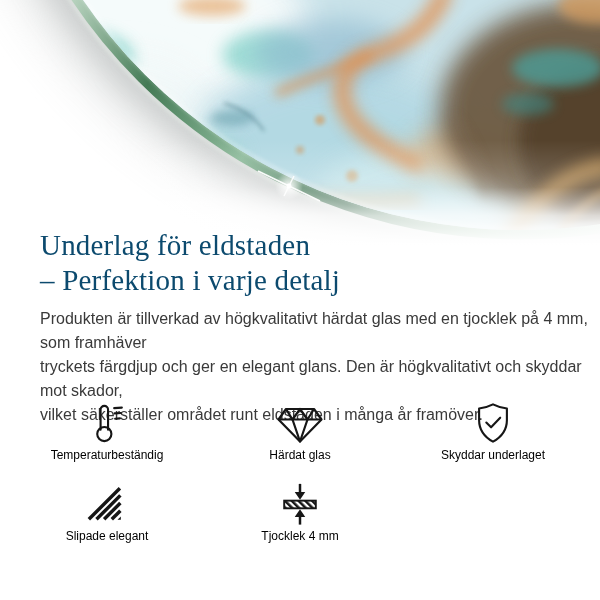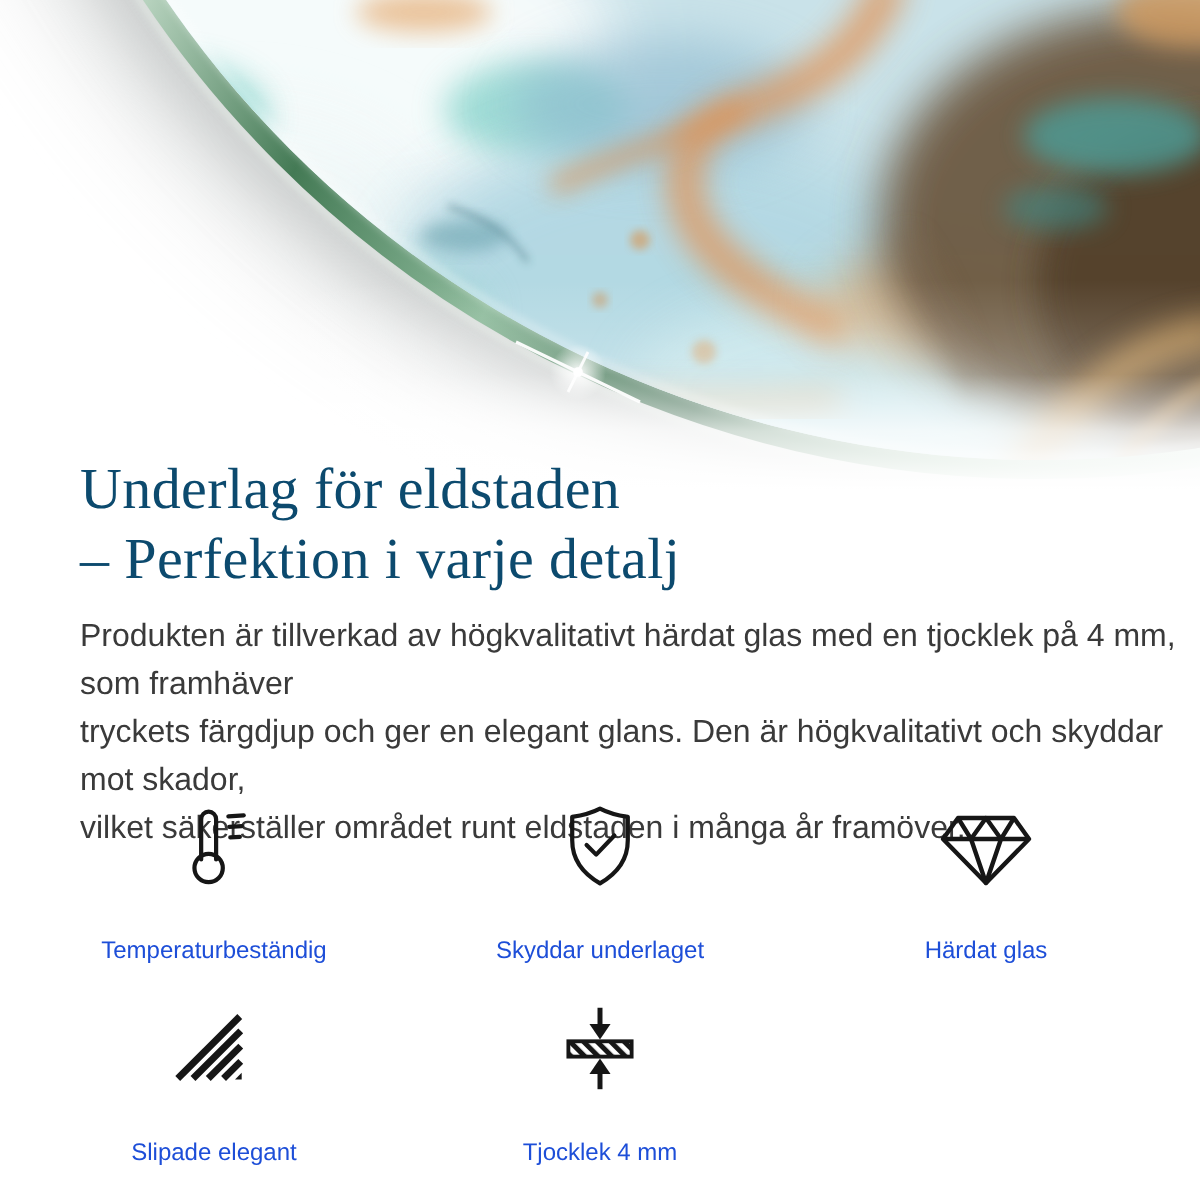--- a/index.html
+++ b/index.html
@@ -50,24 +50,24 @@
     flex-direction: column;
     align-items: center;
   }
   .icon-box {
     height: 50px;
     display: flex;
     align-items: center;
     justify-content: center;
   }
   .feature-label {
-    margin-top: 20px;
+    margin-top: 0;
     font-size: 12px;
     line-height: 15px;
-    color: #1d4ed8;
+    color: #000000;
     text-align: center;
     white-space: nowrap;
   }
   .ico { stroke: #161616; fill: none; stroke-width: 2.2; }
   .ico-txt { fill: #161616; font-family: "Liberation Sans", sans-serif; }
 </style>
 </head>
 <body>
 
 <div class="canvas">
@@ -197,40 +197,40 @@
           <line class="ico" x1="32" y1="14" x2="38.5" y2="13.6" stroke-linecap="round"></line>
           <line class="ico" x1="32.5" y1="19.5" x2="37.5" y2="19.2" stroke-linecap="round"></line>
         </svg>
       </div>
       <div class="feature-label">Temperaturbeständig</div>
     </div>
 
 
     <div class="feature">
       <div class="icon-box">
-        <svg width="46" height="46" viewBox="0 0 48 48">
-          <path class="ico" stroke-width="2.4" stroke-linejoin="round" d="M24,4.5 C28,6.6 33,8 38.5,8.8 V21 C38.5,31.5 32.5,38.6 24,43.5 C15.5,38.6 9.5,31.5 9.5,21 V8.8 C15,8 20,6.6 24,4.5 Z"></path>
-          <path class="ico" stroke-width="2.4" stroke-linecap="round" stroke-linejoin="round" d="M17,23.5 L22,28.5 L31.5,18.5"></path>
-        </svg>
-      </div>
-      <div class="feature-label">Skyddar underlaget</div>
-    </div>
-
-    <div class="feature">
-      <div class="icon-box">
         <svg width="48" height="42" viewBox="0 0 48 42">
           <g class="ico" stroke-width="2" stroke-linejoin="round">
             <path d="M10,7 H38 L45.5,17.5 L24,39.5 L2.5,17.5 Z"></path>
             <path d="M2.5,17.5 H45.5"></path>
             <path d="M10,7 L16.5,17.5 L24,7 L31.5,17.5 L38,7"></path>
             <path d="M16.5,17.5 L24,39.5 L31.5,17.5"></path>
           </g>
         </svg>
       </div>
       <div class="feature-label">Härdat glas</div>
+    </div>
+
+    <div class="feature">
+      <div class="icon-box">
+        <svg width="46" height="46" viewBox="0 0 48 48">
+          <path class="ico" stroke-width="2.4" stroke-linejoin="round" d="M24,4.5 C28,6.6 33,8 38.5,8.8 V21 C38.5,31.5 32.5,38.6 24,43.5 C15.5,38.6 9.5,31.5 9.5,21 V8.8 C15,8 20,6.6 24,4.5 Z"></path>
+          <path class="ico" stroke-width="2.4" stroke-linecap="round" stroke-linejoin="round" d="M17,23.5 L22,28.5 L31.5,18.5"></path>
+        </svg>
+      </div>
+      <div class="feature-label">Skyddar underlaget</div>
     </div>
 
     <div class="feature">
       <div class="icon-box">
         <svg width="42" height="40" viewBox="0 0 44 40">
           <g stroke="#161616" stroke-width="3.6" fill="none">
             <line x1="3" y1="36" x2="35.5" y2="3.5"></line>
             <line x1="11" y1="36" x2="36" y2="11"></line>
             <line x1="19" y1="36" x2="36" y2="19"></line>
             <line x1="27" y1="36" x2="36" y2="27"></line>

